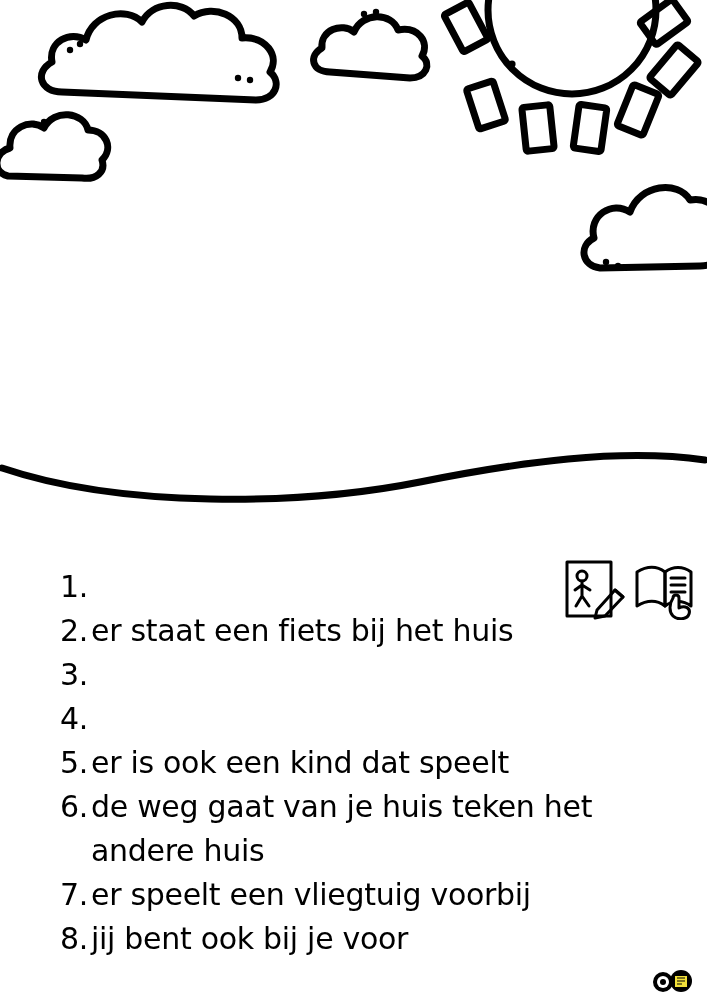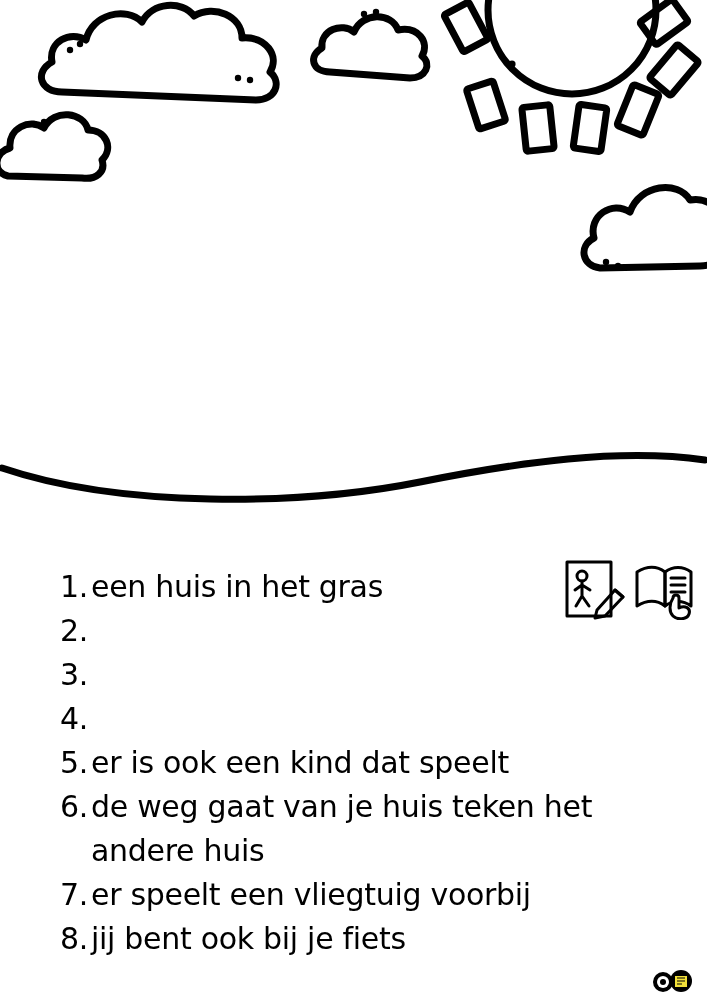--- a/index.html
+++ b/index.html
@@ -136,24 +136,24 @@
       <path d="M100 14 C 108 8 118 8 126 14 L126 48 C 118 42 108 42 100 48 Z"></path>
       <path d="M106 20 L120 20 M106 27 L120 27 M106 34 L120 34"></path>
 
       <path d="M108 40 C 108 36 114 36 114 40 L114 50 C 120 47 126 50 124 56 C 122 62 112 62 108 58 C 104 54 104 46 108 40 Z" fill="#ffffff"></path>
     </g>
   </svg>
 
   <ul class="list">
     <li>
       <span class="num">1.</span>
-      <span class="txt">een huis in het gras</span>
     </li>
     <li>
       <span class="num">2.</span>
+      <span class="txt">er staat een fiets bij het huis</span>
     </li>
     <li>
       <span class="num">3.</span>
     </li>
     <li>
       <span class="num">4.</span>
     </li>
     <li>
       <span class="num">5.</span>
       <span class="txt">er is ook een kind dat speelt</span>
@@ -162,21 +162,21 @@
       <span class="num">6.</span>
       <span class="txt">de weg gaat van je huis teken het
 andere huis</span>
     </li>
     <li>
       <span class="num">7.</span>
       <span class="txt">er speelt een vliegtuig voorbij</span>
     </li>
     <li>
       <span class="num">8.</span>
-      <span class="txt">jij bent ook bij je fiets</span>
+      <span class="txt">jij bent ook bij je voor</span>
     </li>
   </ul>
 
   <svg class="logo" viewBox="0 0 42 28" xmlns="http://www.w3.org/2000/svg">
     <g>
       <circle cx="12" cy="16" r="10" fill="#000000"></circle>
       <circle cx="12" cy="16" r="6" fill="#ffffff"></circle>
       <circle cx="12" cy="16" r="3" fill="#000000"></circle>
       <circle cx="30" cy="15" r="11" fill="#000000"></circle>
       <path d="M24 10 L36 10 L36 21 L24 21 Z" fill="#f2e03a"></path>

